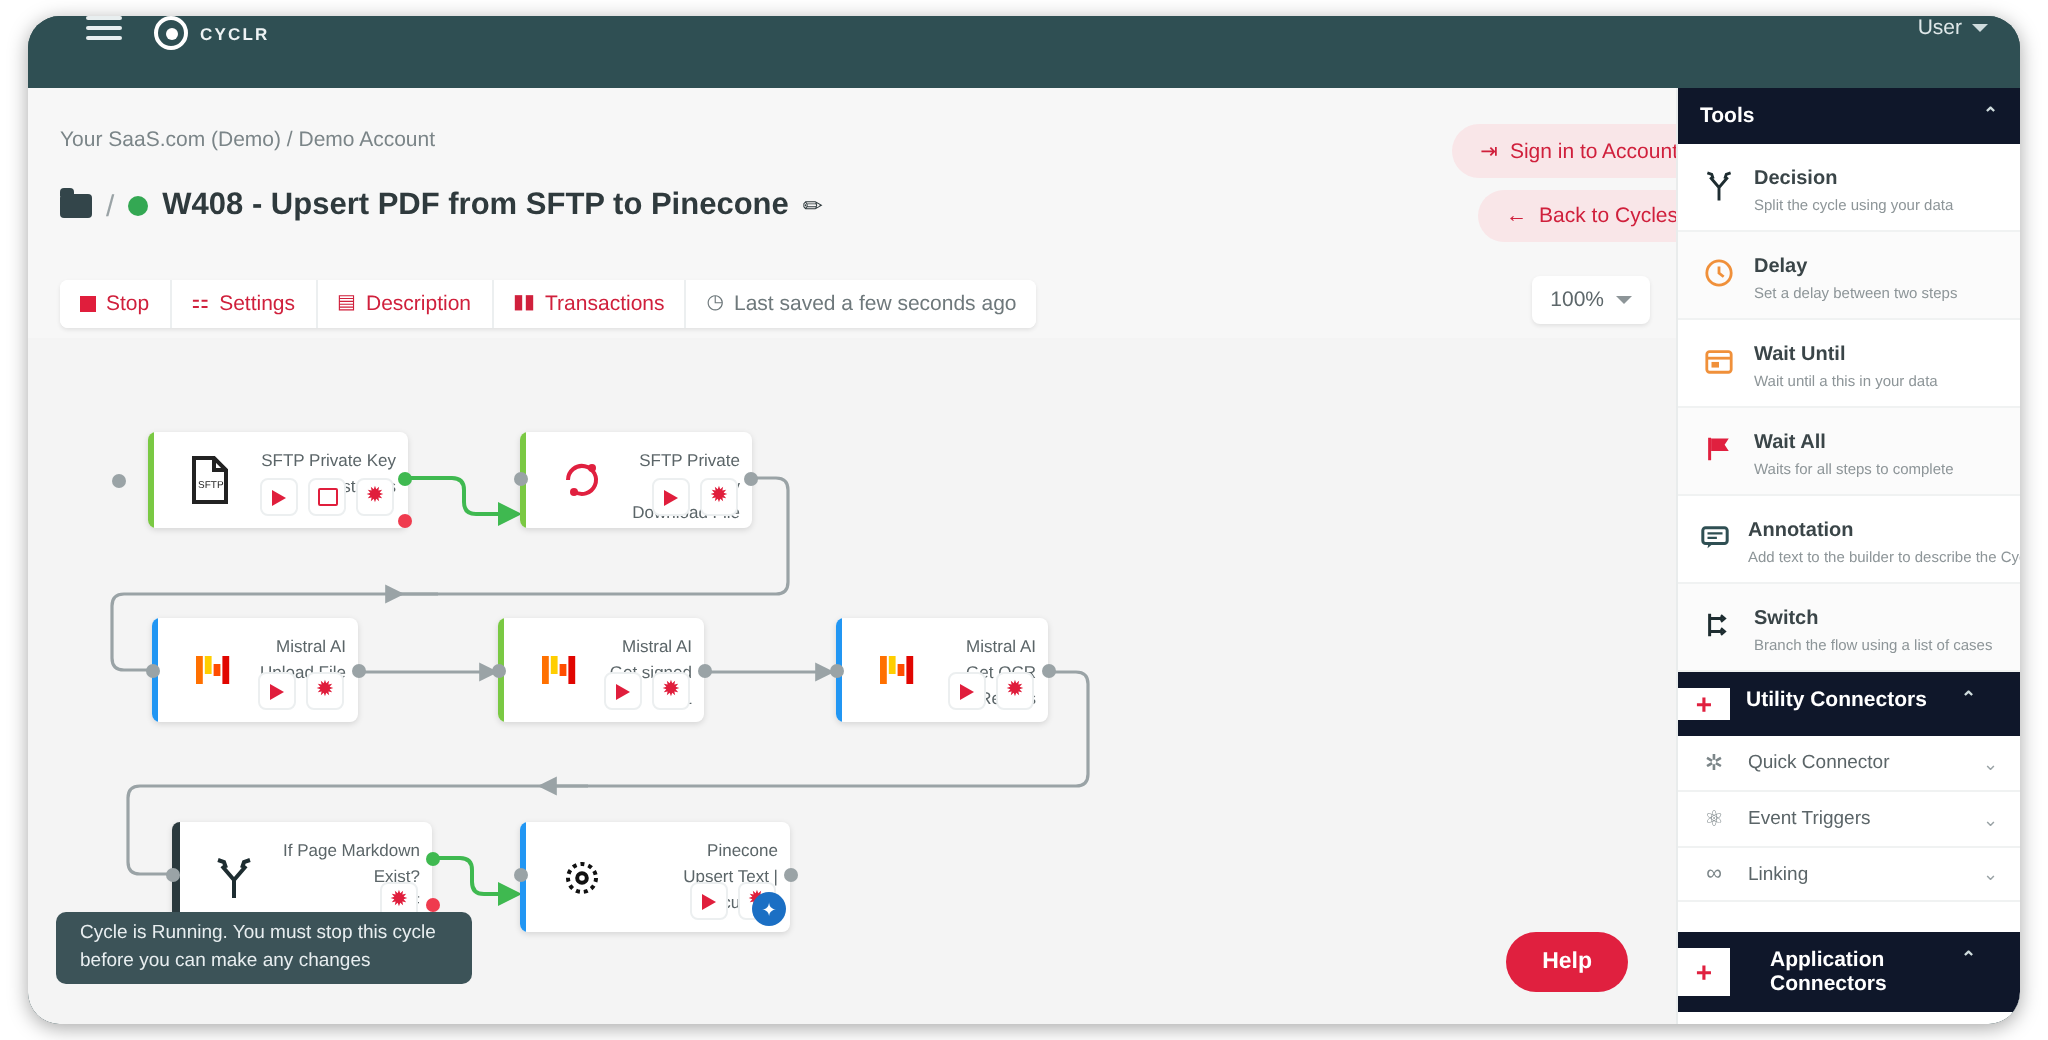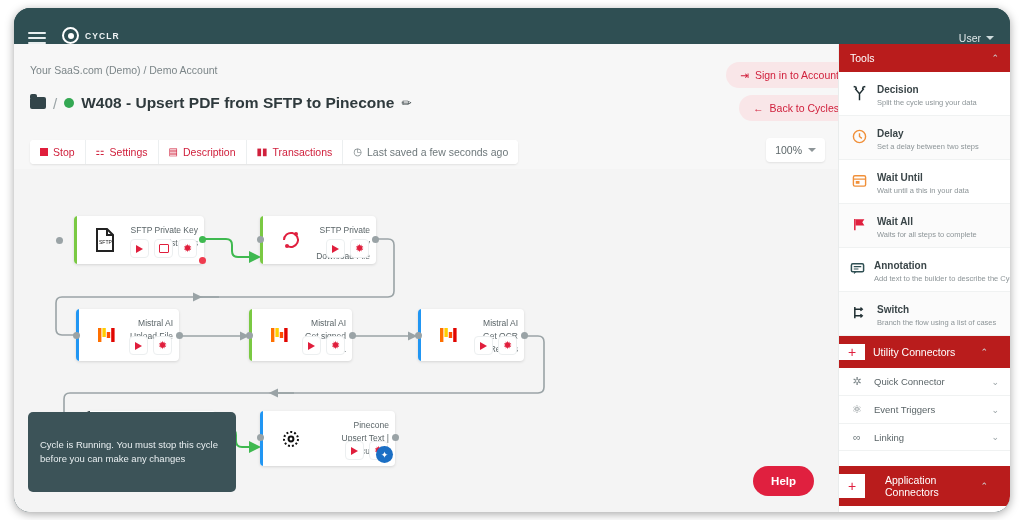--- a/index.html
+++ b/index.html
@@ -16,21 +16,21 @@
     width: 996px; height: 504px;
     background: #2f4f53;
     border-radius: 16px;
     overflow: hidden;
     box-shadow: 0 2px 10px rgba(0,0,0,.35);
   }
   #titlebar {
     position: absolute; left: 0; top: 0;
     width: 100%; height: 36px;
     background: #2f4f53;
-    display: flex; align-items: flex-end;
+    display: flex; align-items: flex-start; padding-left: 15px;
   }
   .hamburger { margin-left: 14px; width: 18px; display: flex; flex-direction: column; gap: 3px; cursor: pointer; }
   .hamburger i { display: block; height: 2px; background: #e8eeef; border-radius: 1px; }
   .brand { display: flex; align-items: center; gap: 6px; margin-left: 16px; }
   .brand-mark {
     width: 17px; height: 17px; border-radius: 50%;
     border: 2px solid #ffffff; display: flex; align-items: center; justify-content: center;
   }
   .brand-mark span { width: 6px; height: 6px; border-radius: 50%; background: #ffffff; display: block; }
   .brand-name { color: #eef3f4; font-size: 8.5px; letter-spacing: 1.1px; font-weight: 700; }
@@ -142,43 +142,43 @@
     position: absolute; right: -6px; bottom: -4px; width: 17px; height: 17px;
     border-radius: 50%; background: #1b6fc4; display:flex; align-items:center; justify-content:center;
     color: #fff; font-size: 9px;
   }
 
   
   #toast {
     position: absolute; left: 14px; bottom: 20px;
     width: 208px; background: #3c5358; color: #e6eceu;
     color: #e8eef0; border-radius: 5px;
-    padding: 26px 12px; font-size: 9.5px; line-height: 14px;
+    padding: 4px 12px; font-size: 9.5px; line-height: 14px;
   }
   
   #help-btn {
     position: absolute; right: 196px; bottom: 16px;
     background: #e0203f; color: #ffffff;
     border: none; border-radius: 18px;
     padding: 9px 18px; font-size: 11.5px; font-weight: 700;
     cursor: pointer; font-family: "Liberation Sans", sans-serif;
   }
 
   
   #sidebar {
     position: absolute; right: 0; top: 0;
     width: 172px; height: 468px;
     background: #ffffff;
     border-left: 1px solid #e9ecec;
     overflow: hidden;
   }
   .sec-head {
-    background: #b91c1c; color: #ffffff;
-    font-size: 10.5px; font-weight: 400;
-    padding: 8px 11px; display: flex; align-items: center; justify-content: space-between;
+    background: #0f172a; color: #ffffff;
+    font-size: 10.5px; font-weight: 700;
+    padding: 8px 11px; display: flex; justify-content: space-between;
     cursor: pointer;
   }
   .sec-head.with-plus { padding-left: 0; }
   .plus-box {
     width: 26px; text-align: center; color: #e0203f; font-size: 14px;
     background: #ffffff; align-self: stretch; display:flex; align-items:center; justify-content:center;
   }
   .sec-head .lbl { flex: 1; }
   .chev { font-size: 9px; color: #cfdcdd; margin-left: 6px; }
   .tool-item {

